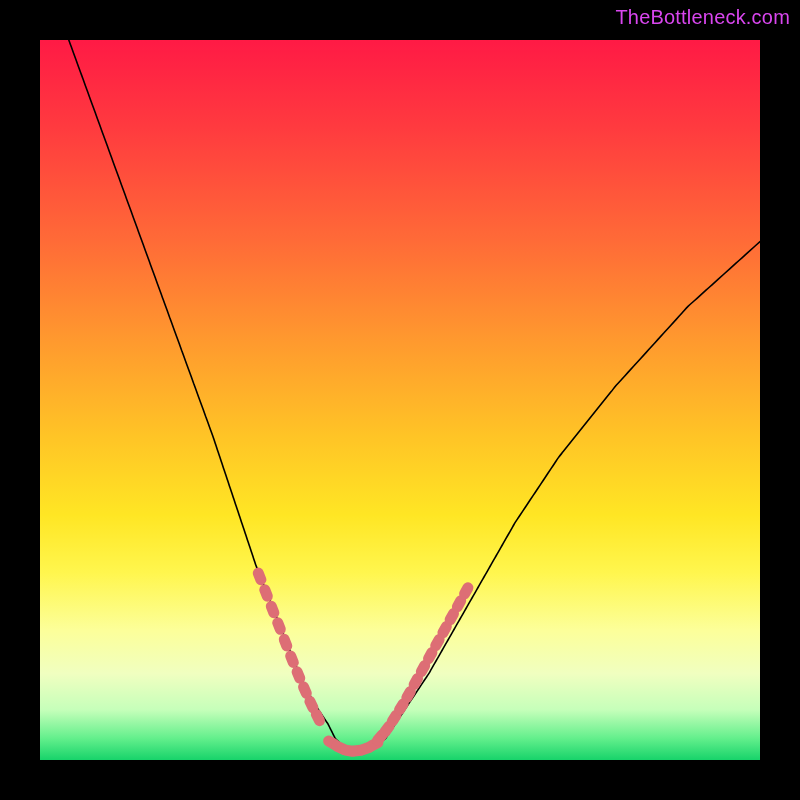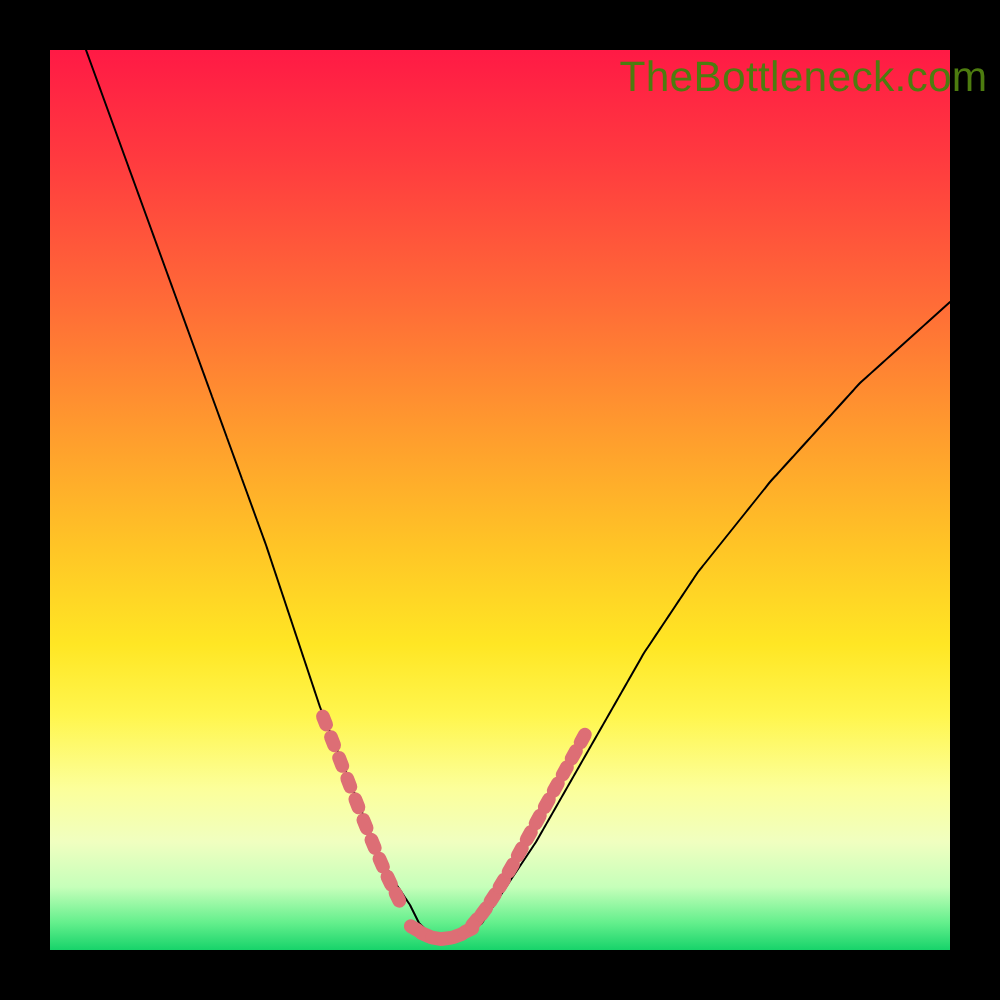--- a/index.html
+++ b/index.html
@@ -14,26 +14,25 @@
   .frame {
     position: relative;
     width: 800px;
     height: 800px;
     background: #000;
   }
   .watermark {
     position: absolute;
     top: 6px;
     right: 10px;
-    font-size: 34px;
+    font-size: 20px;
     font-weight: 500;
-    color: #4d7c0f;
+    color: #d946ef;
     letter-spacing: 0.2px;
     z-index: 5;
-    margin-top: 37px;
   }
   .plot {
     position: absolute;
     left: 40px;
     top: 40px;
     width: 720px;
     height: 720px;
     
     background: linear-gradient(
       to bottom,

